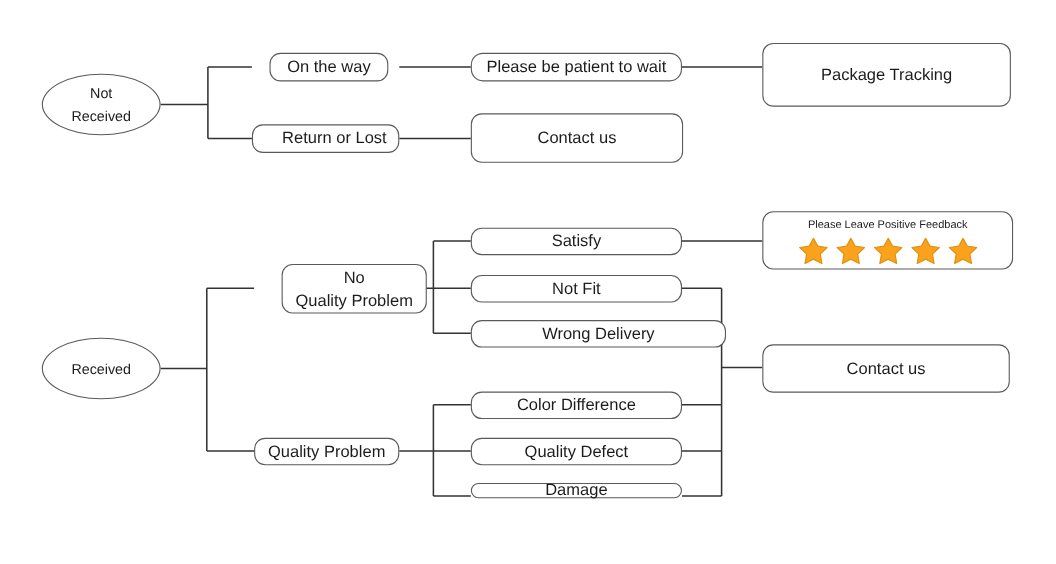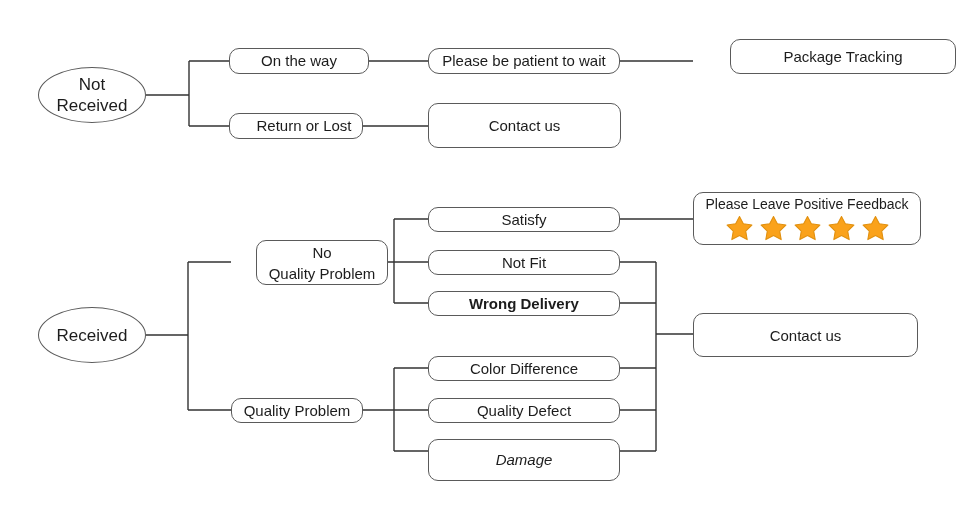--- a/index.html
+++ b/index.html
@@ -11,23 +11,23 @@
     color:#1c1c1c;
   }
   .lines { position:absolute; left:0; top:0; width:960px; height:513px; }
   .node {
     position:absolute; display:flex; flex-direction:column;
     align-items:center; justify-content:center;
     background:#ffffff; border:1.2px solid #5a5a5a;
     font-size:15px; line-height:20px; text-align:center; white-space:nowrap;
   }
   .box { border-radius:10px; }
-  .ellipse { border-radius:50%; font-size:17px; line-height:21px; }
+  .ellipse { border-radius:50%; font-size:13px; line-height:21px; }
   .two-line { line-height:21px; }
-  .feedback-title { font-size:14px; line-height:17px; }
+  .feedback-title { font-size:10px; line-height:17px; }
   .stars { display:flex; gap:7px; margin-top:3px; align-items:center; justify-content:center; }
   .stars svg { display:block; }
 </style>
 </head>
 <body>
 
 <div class="canvas">
 
   <svg class="lines" viewBox="0 0 960 513" xmlns="http://www.w3.org/2000/svg" aria-hidden="true">
     <path fill="none" stroke="#333333" stroke-width="1.4" d="
@@ -39,29 +39,29 @@
       M620,219 H693
       M656,262 V451  M620,262 H656  M620,303 H656  M620,368 H656  M620,410 H656  M620,451 H656
       M656,334 H693"></path>
   </svg>
 
   <div class="node ellipse" style="left:38px; top:67px; width:108px; height:56px;">
     <span>Not</span>
     <span>Received</span>
   </div>
 
-  <div class="node box" style="left:229px; top:48px; width:140px; height:26px;">
+  <div class="node box" style="left:245px; top:48px; width:108px; height:26px;">
     <span>On the way</span>
   </div>
 
   <div class="node box" style="left:428px; top:48px; width:192px; height:26px;border-radius:11px;">
     <span>Please be patient to wait</span>
   </div>
 
-  <div class="node box two-line" style="left:693px; top:39px; width:226px; height:35px;margin-left:37px;">
+  <div class="node box two-line" style="left:693px; top:39px; width:226px; height:58px;">
     <span>Package Tracking</span>
   </div>
 
   <div class="node box" style="left:229px; top:113px; width:134px; height:26px;padding-left:16px;">
     <span>Return or Lost</span>
   </div>
 
   <div class="node box two-line" style="left:428px; top:103px; width:193px; height:45px;">
     <span>Contact us</span>
   </div>
@@ -76,21 +76,21 @@
   </div>
 
   <div class="node box" style="left:428px; top:250px; width:192px; height:25px;">
     <span>Not Fit</span>
   </div>
 
   <div class="node box" style="left:428px; top:207px; width:192px; height:25px;">
     <span>Satisfy</span>
   </div>
 
-  <div class="node box" style="left:428px; top:291px; width:192px; height:25px;font-weight:bold;">
+  <div class="node box" style="left:428px; top:291px; width:232px; height:25px;">
     <span>Wrong Delivery</span>
   </div>
 
   <div class="node box" style="left:693px; top:192px; width:228px; height:53px;">
     <span class="feedback-title">Please Leave Positive Feedback</span>
     <span class="stars">
       <svg width="27" height="25" viewBox="0 0 24 23">
         <polygon points="12,0.5 15.53,7.15 23.41,8.29 17.71,13.85 19.05,21.71 12,18 4.95,21.71 6.29,13.85 0.59,8.29 8.47,7.15" fill="#FAA21B" stroke="#E1900F" stroke-width="1" stroke-linejoin="round"></polygon>
       </svg>
     <svg width="27" height="25" viewBox="0 0 24 23">
@@ -113,21 +113,21 @@
   </div>
 
   <div class="node box" style="left:428px; top:356px; width:192px; height:25px;">
     <span>Color Difference</span>
   </div>
 
   <div class="node box" style="left:428px; top:398px; width:192px; height:25px;">
     <span>Quality Defect</span>
   </div>
 
-  <div class="node box" style="left:428px; top:439px; width:192px; height:42px;font-style:italic;">
+  <div class="node box" style="left:428px; top:439px; width:192px; height:14px;">
     <span>Damage</span>
   </div>
 
   <div class="node box two-line" style="left:693px; top:313px; width:225px; height:44px;">
     <span>Contact us</span>
   </div>
 
 </div>
 
 </body></html>

